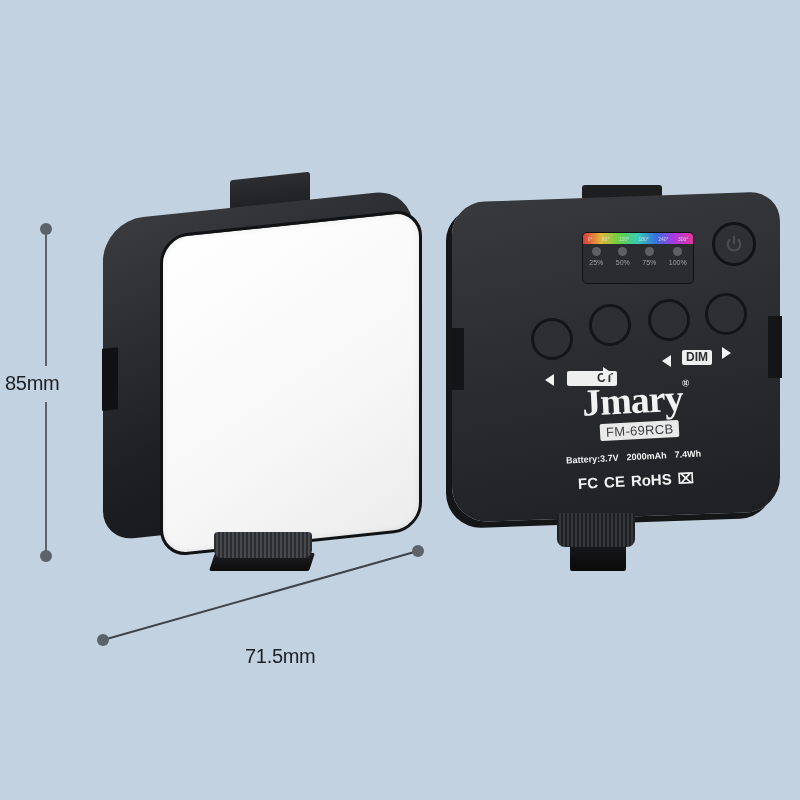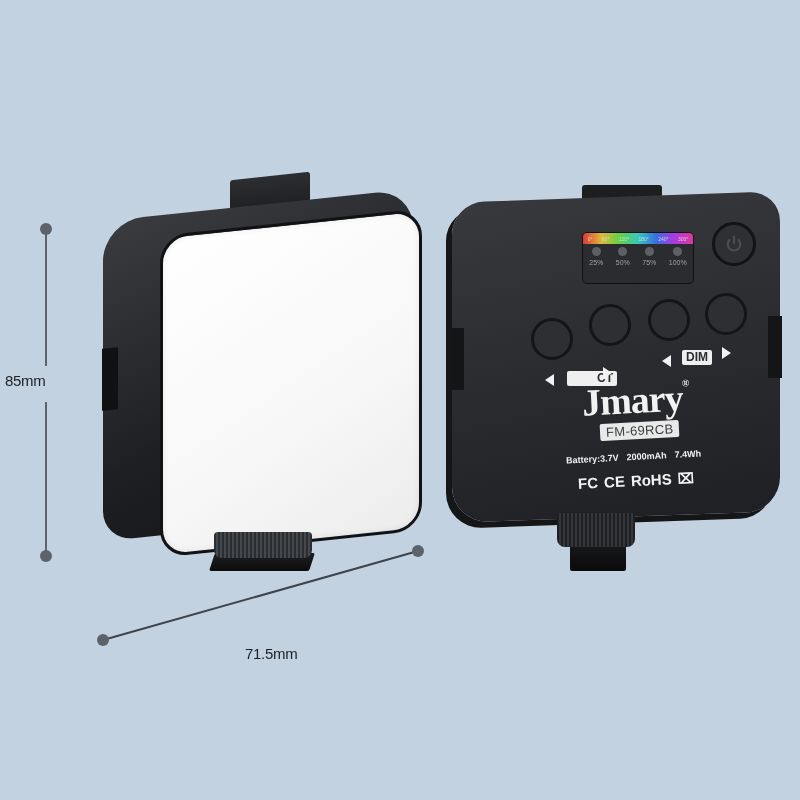--- a/index.html
+++ b/index.html
@@ -8,21 +8,21 @@
     background: #c3d2e1;
     font-family: "Liberation Sans", sans-serif;
     position: relative;
   }
   .stage { position: absolute; inset: 0; width: 800px; height: 800px; }
 
   
   .dim-label {
     position: absolute;
     font-family: "Liberation Sans", sans-serif;
-    font-size: 15px;
+    font-size: 20px;
     color: #1c1f24;
     letter-spacing: -0.3px;
   }
   .dim-dot {
     position: absolute;
     width: 12px; height: 12px;
     border-radius: 50%;
     background: #5d636b;
   }
   .dim-line-v {

